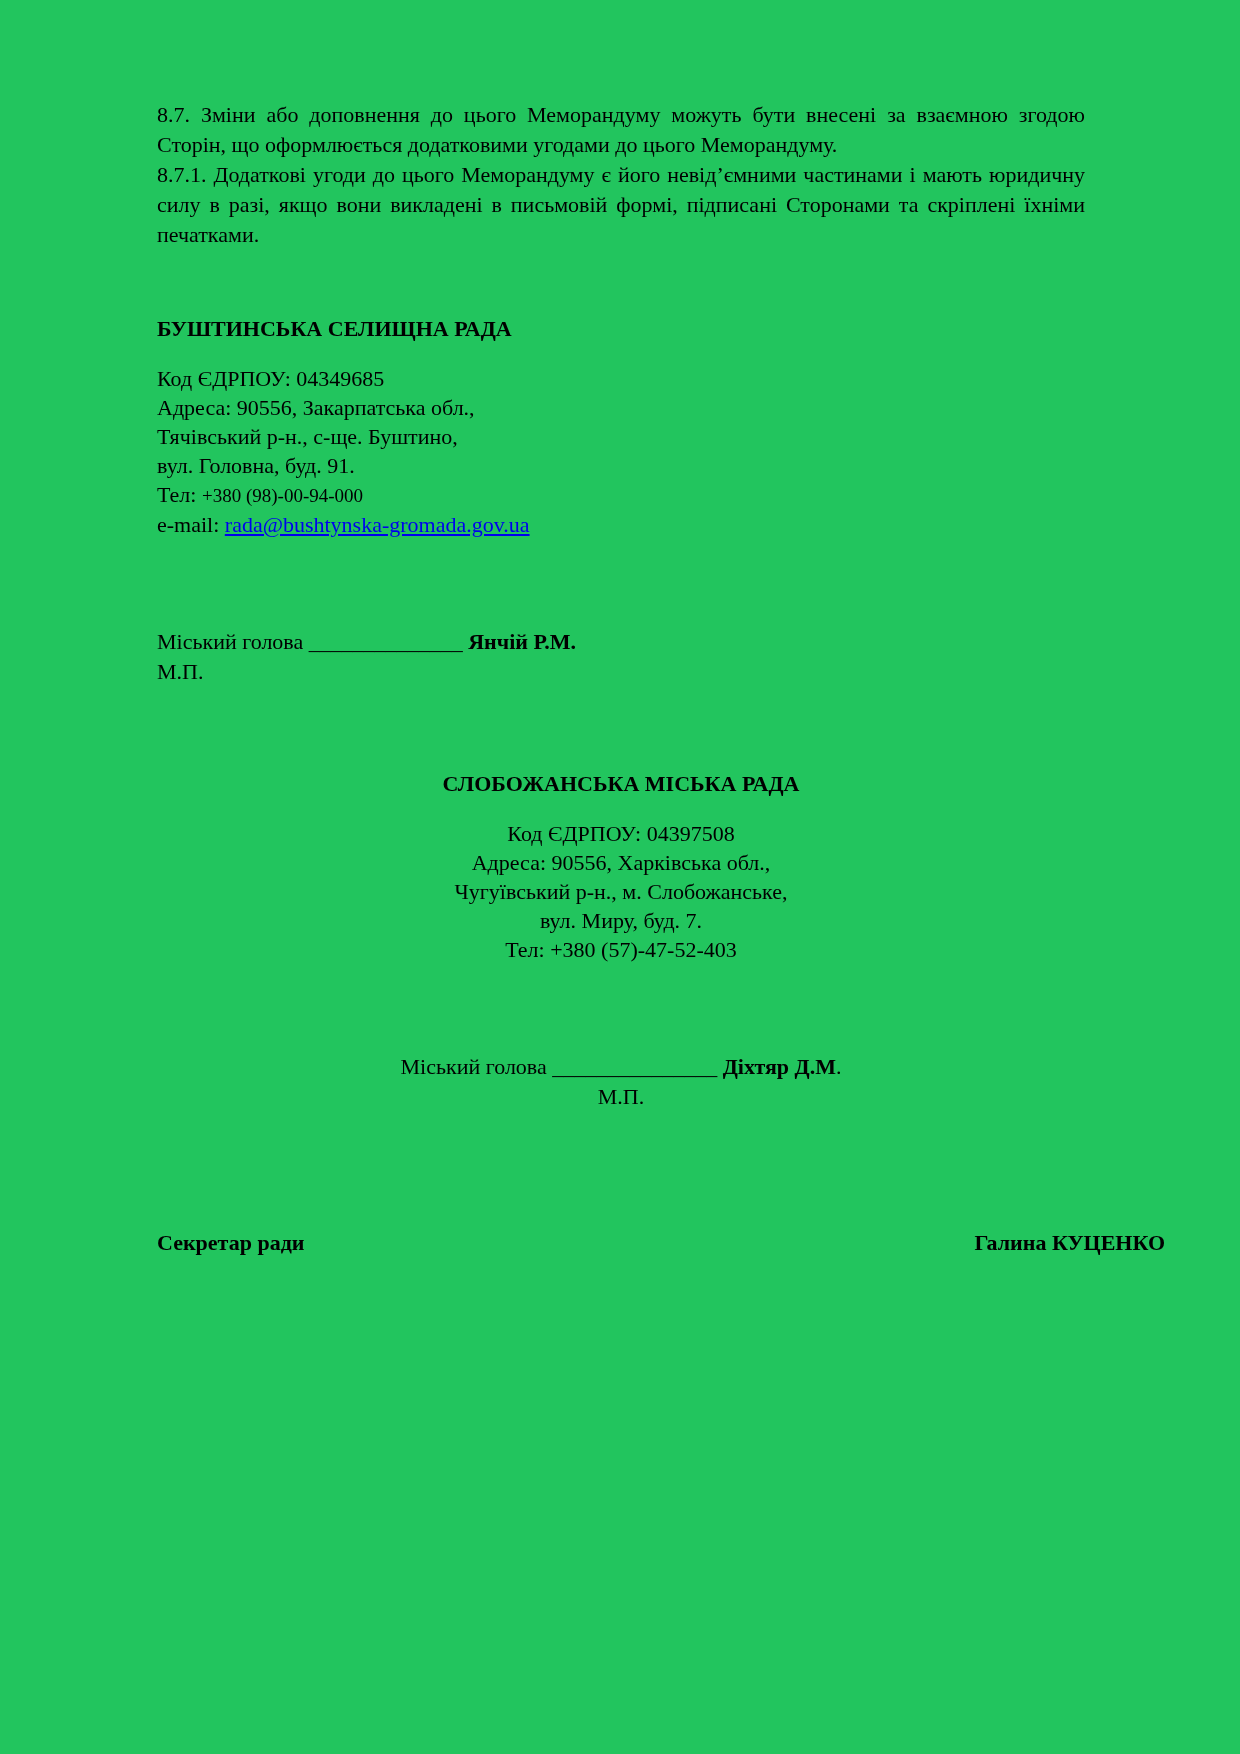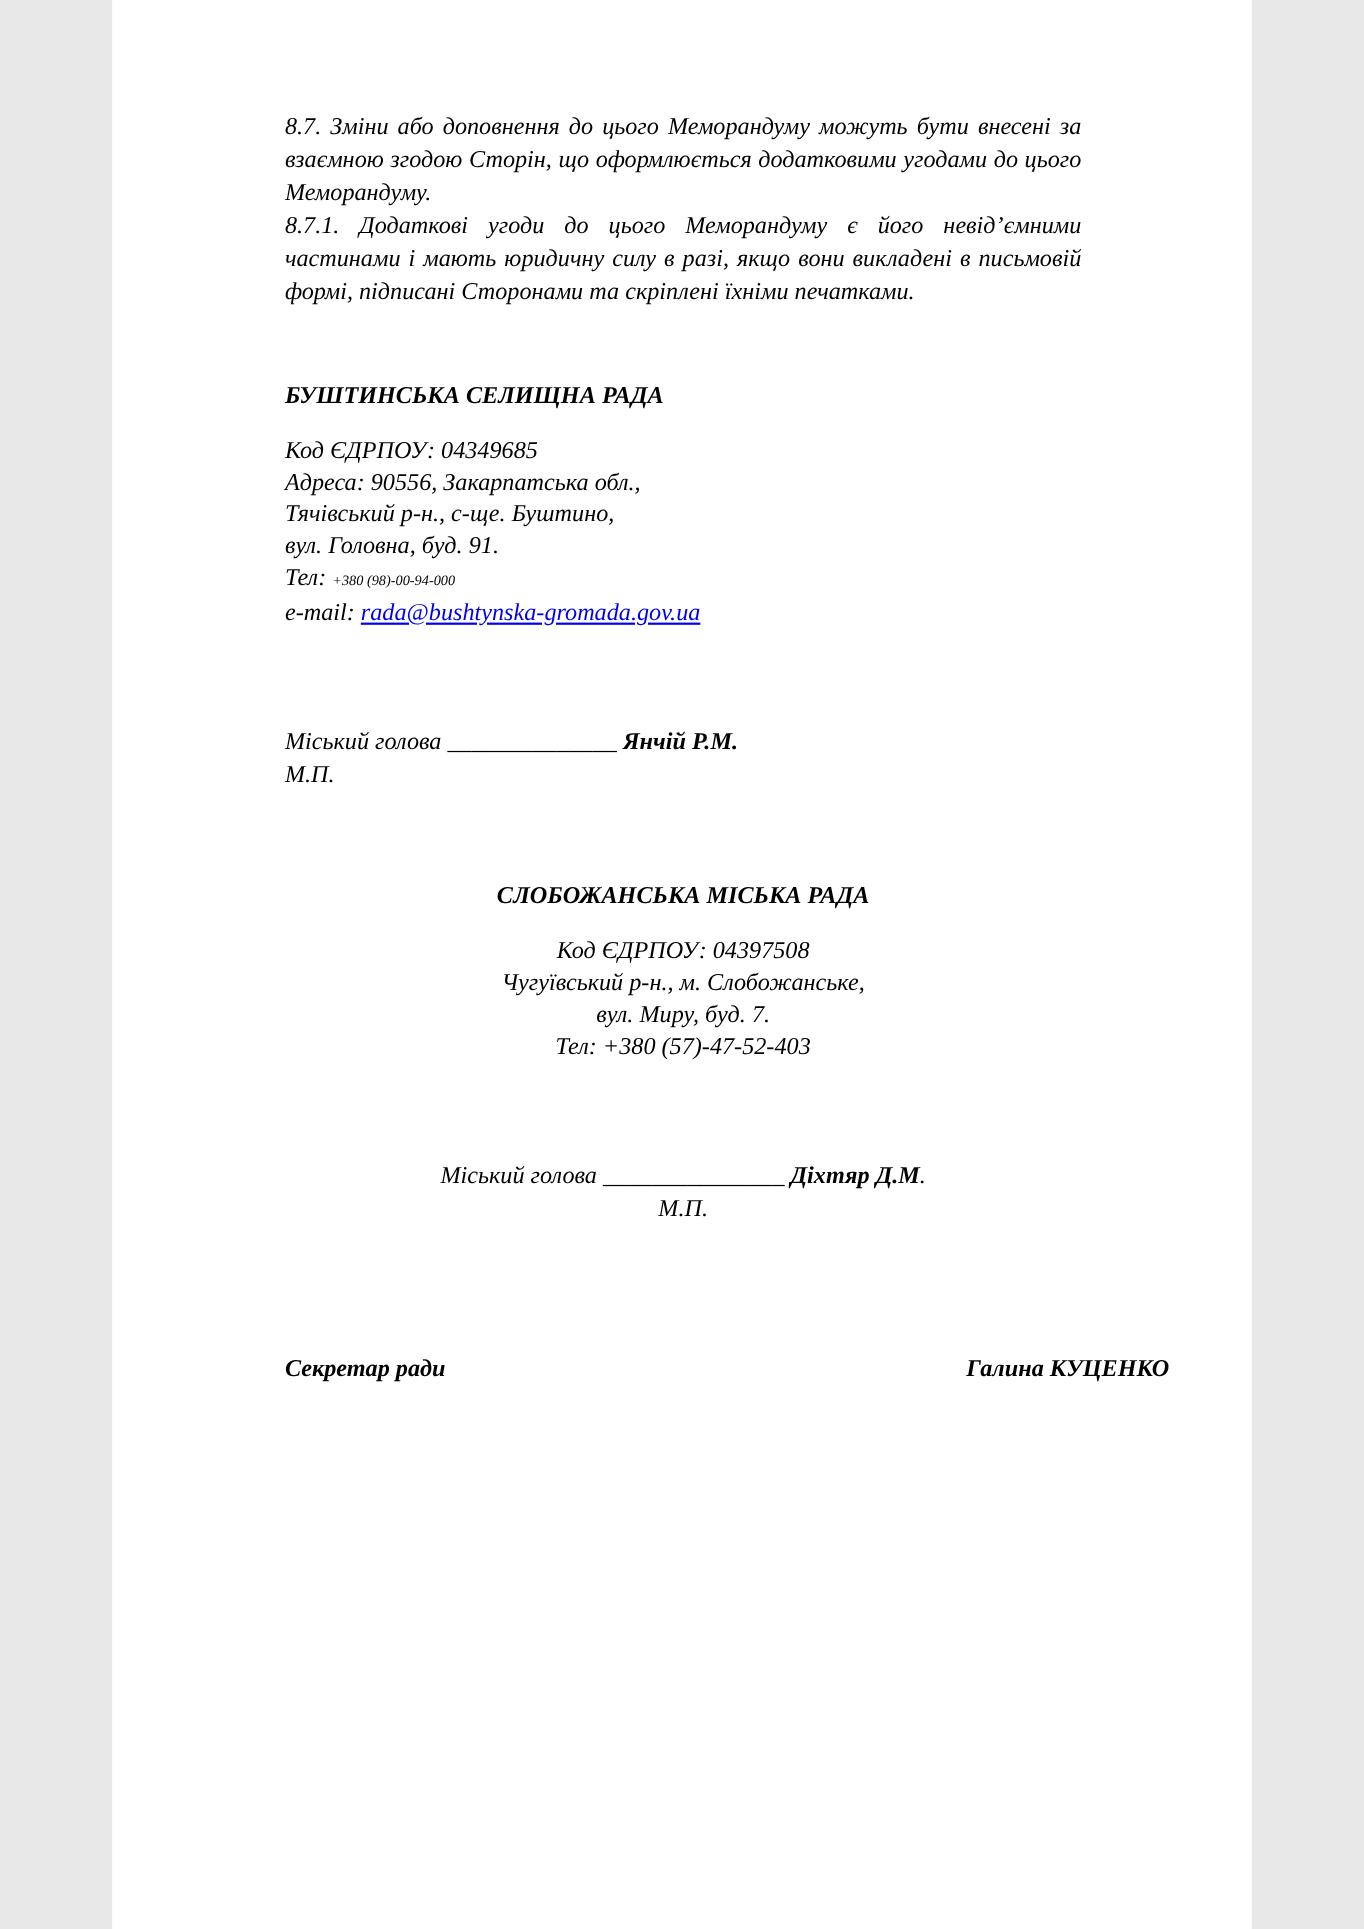--- a/index.html
+++ b/index.html
@@ -2,29 +2,28 @@
 <html lang="uk"><head>
 <meta charset="utf-8">
 <style>
   html, body {
     margin: 0;
     padding: 0;
     background: #e8e8e8;
   }
   .page {
     position: relative;
-    width: 1036px;
+    width: 1240px;
     height: 1754px;
     margin: 0 auto;
-    background: #ffffff;
+    background: #22c55e;
     color: #000000;
     font-family: "Liberation Serif", "DejaVu Serif", serif;
     overflow: hidden;
     box-sizing: border-box;
-    font-style: italic;
   }
   .doc {
     padding: 100px 155px 0 157px;
     font-size: 22px;
     line-height: 30px;
   }
   .para {
     margin: 0;
     text-align: justify;
   }
@@ -48,21 +47,21 @@
   .party-title {
     font-weight: bold;
     margin: 0 0 20px 0;
     white-space: nowrap;
   }
   .party-line {
     line-height: 29px;
     white-space: nowrap;
   }
   .phone-small {
-    font-size: 13px;
+    font-size: 19px;
     margin-top: 16px;
   }
   .email-link {
     color: #0000EE;
     text-decoration: underline;
     cursor: pointer;
   }
   .sign-row {
     margin-top: 88px;
     white-space: nowrap;
@@ -112,20 +111,21 @@
           <span>Міський голова</span>
           <span>______________</span>
           <span class="sign-name">Янчій Р.М.</span>
         </div>
         <div class="stamp">М.П.</div>
       </div>
 
       <div class="party-col right">
         <p class="party-title">СЛОБОЖАНСЬКА МІСЬКА РАДА</p>
         <div class="party-line">Код ЄДРПОУ: 04397508</div>
+        <div class="party-line">Адреса: 90556, Харківська обл.,</div>
         <div class="party-line">Чугуївський р-н., м. Слобожанське,</div>
         <div class="party-line">вул. Миру, буд. 7.</div>
         <div class="party-line">
           <span>Тел:</span>
           <span>+380 (57)-47-52-403</span>
         </div>
         <div class="sign-row">
           <span>Міський голова</span>
           <span>_______________</span>
           <span class="sign-name">Діхтяр Д.М</span><span>.</span>

